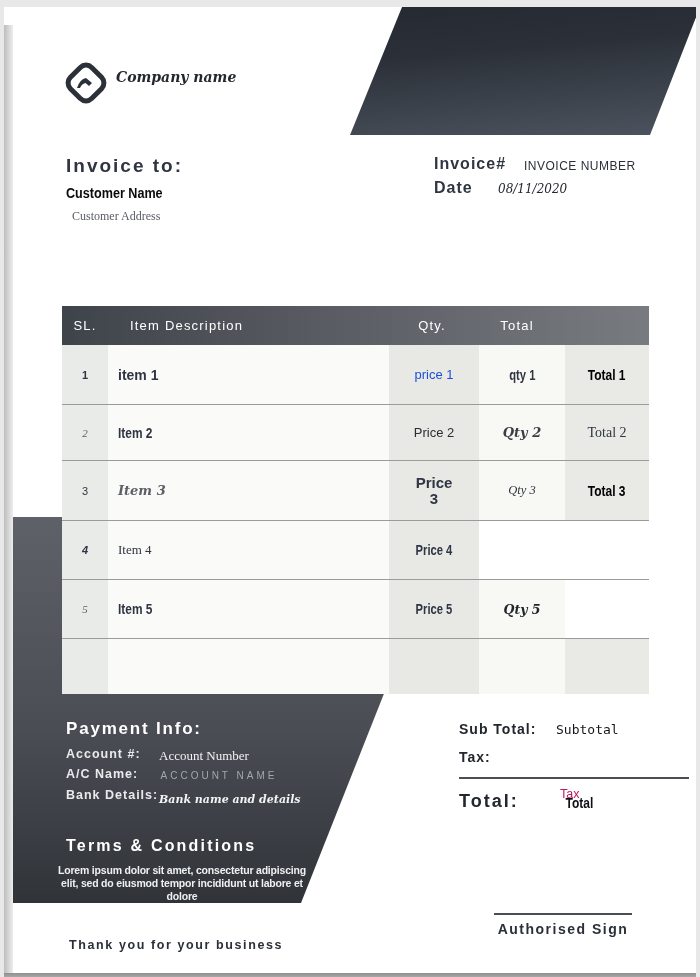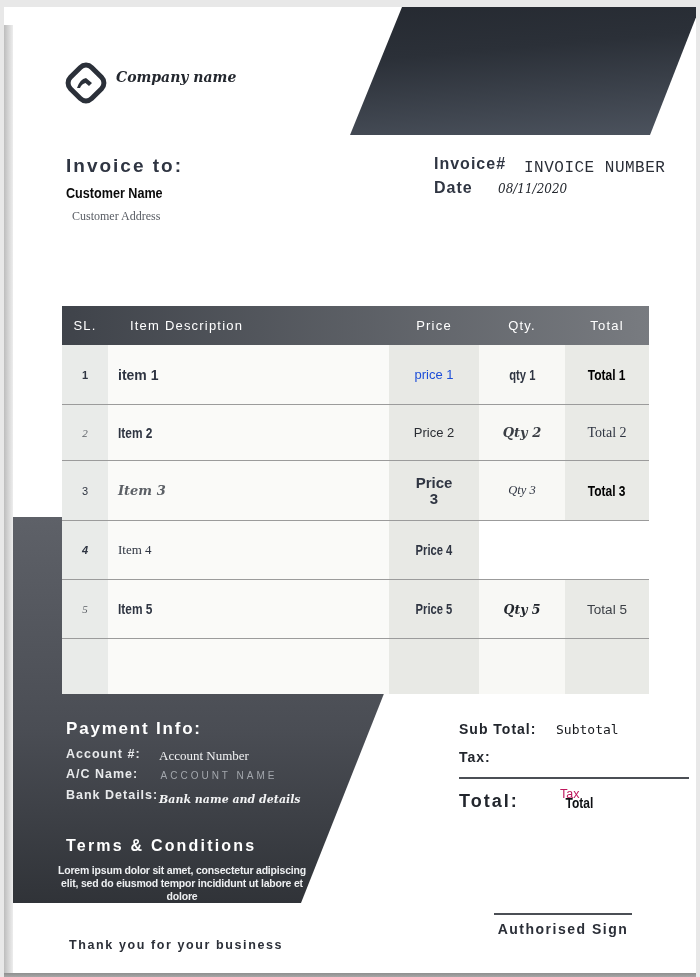--- a/index.html
+++ b/index.html
@@ -33,22 +33,22 @@
   
   .h-invoice-to { position:absolute; left:62px; top:148px; font-size:19px; font-weight:700;
     letter-spacing:2px; color:#2f3542; }
   .customer-name { position:absolute; left:62px; top:178px; font-size:14px; font-weight:700;
     color:#0b0b0b; display:inline-block; transform:scaleX(.9); transform-origin:0 0; }
   .customer-address { position:absolute; left:68px; top:202px; font-family:"Liberation Serif",serif;
     font-size:12px; color:#585c63; }
 
   
   .lbl-invoice { position:absolute; left:430px; top:148px; font-size:16px; font-weight:700; letter-spacing:1px; }
-  .val-invoice { position:absolute; left:520px; top:152px; font-family:Liberation Mono, monospace;
-    font-size:16px; letter-spacing:.5px; color:#2b2f38; }
+  .val-invoice { position:absolute; left:520px; top:152px; font-family:Liberation Sans, sans-serif;
+    font-size:12px; letter-spacing:.5px; color:#2b2f38; }
   .lbl-date { position:absolute; left:430px; top:172px; font-size:16px; font-weight:700; letter-spacing:1px; }
   .val-date { position:absolute; left:494px; top:175px; font-family:"DejaVu Serif",serif;
     font-style:italic; font-size:12px; color:#23272e; }
 
   
   .poly { position:absolute; left:0; top:510px; width:460px; height:386px;
     background:linear-gradient(to bottom,#5e6168 0%,#4a4d54 55%,#303338 100%);
     clip-path:polygon(6px 0, 450px 0, 297px 386px, 6px 386px); z-index:1; }
 
   
@@ -144,21 +144,20 @@
   <div class="val-invoice">INVOICE NUMBER</div>
   <div class="lbl-date">Date</div>
   <div class="val-date">08/11/2020</div>
 
   <div class="poly"></div>
 
   <div class="tbl">
     <div class="tr thead">
       <div class="td c0">SL.</div>
       <div class="td c1">Item Description</div>
-      <div class="td c2">Price</div>
       <div class="td c3">Qty.</div>
       <div class="td c4">Total</div>
     </div>
     <div class="tbody">
       <div class="tr r1">
         <div class="td c0 fsm bold">1</div>
         <div class="td c1">
             <span class="bold" style="font-size:14px">item 1</span>
           </div>
         <div class="td c2 light" style="font-size:13px">price 1</div>
@@ -198,21 +197,20 @@
       </div>
       <div class="tr r5">
         <div class="td c0 serif-i gray fsm">5</div>
         <div class="td c1">
             <span class="cond-l" style="font-size:14px">Item 5</span>
           </div>
         <div class="td c2">
             <span class="cond" style="font-size:14px">Price 5</span>
           </div>
         <div class="td c3 script" style="font-size:12.5px;color:#22262c">Qty 5</div>
-        <div class="td c4" style="font-size:13.5px;color:#3b3f45">Total 5</div>
       </div>
       <div class="tr r6">
         <div class="td c0"></div>
         <div class="td c1"></div>
         <div class="td c2"></div>
         <div class="td c3"></div>
         <div class="td c4"></div>
       </div>
     </div>
   </div>

